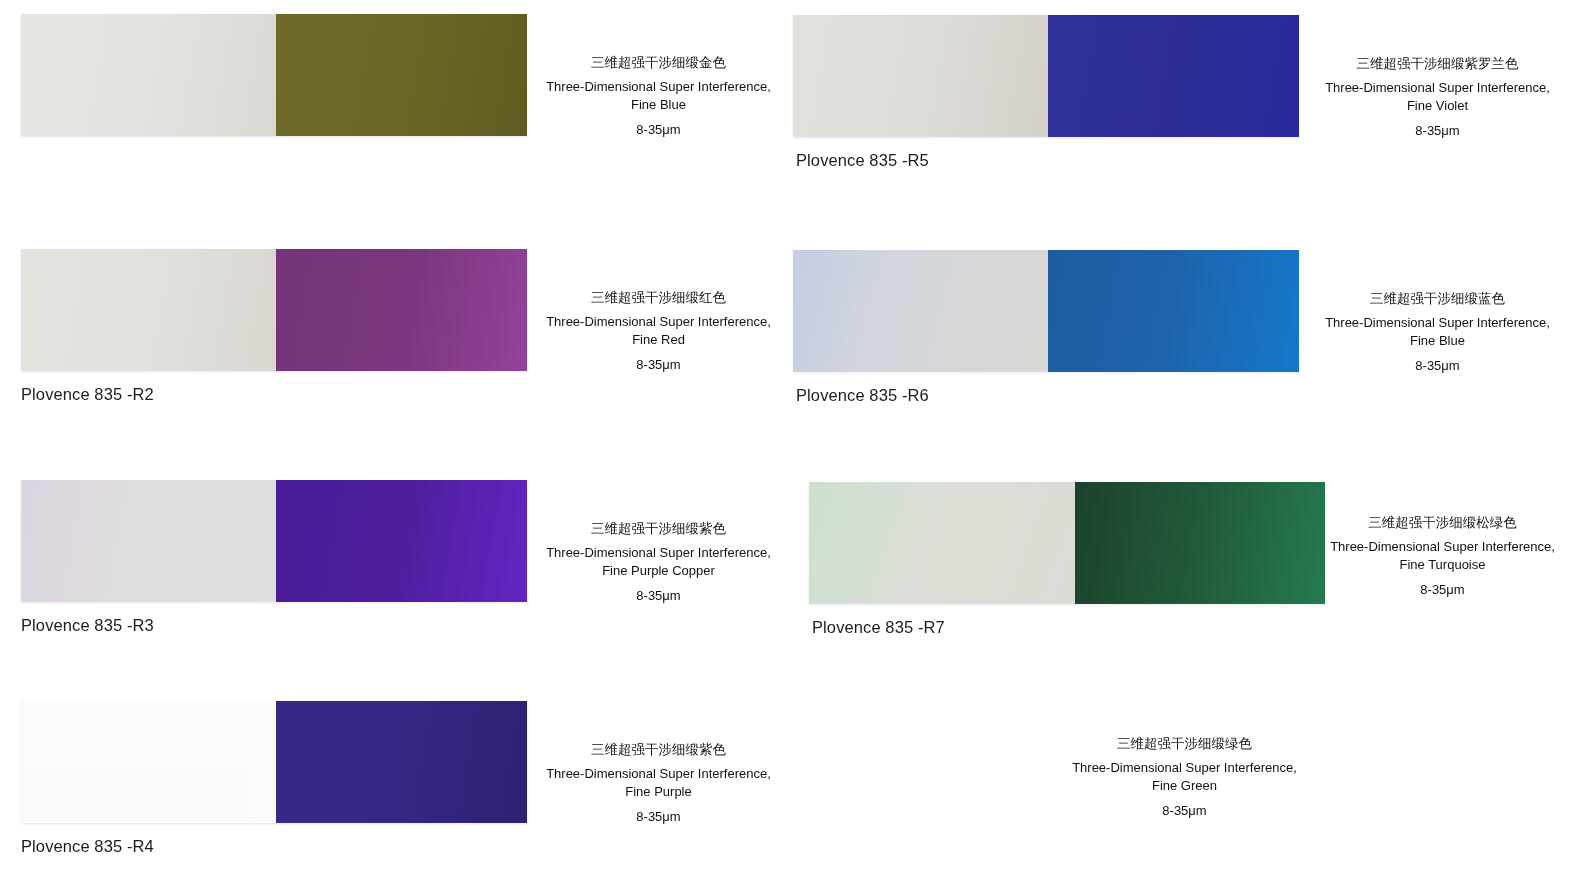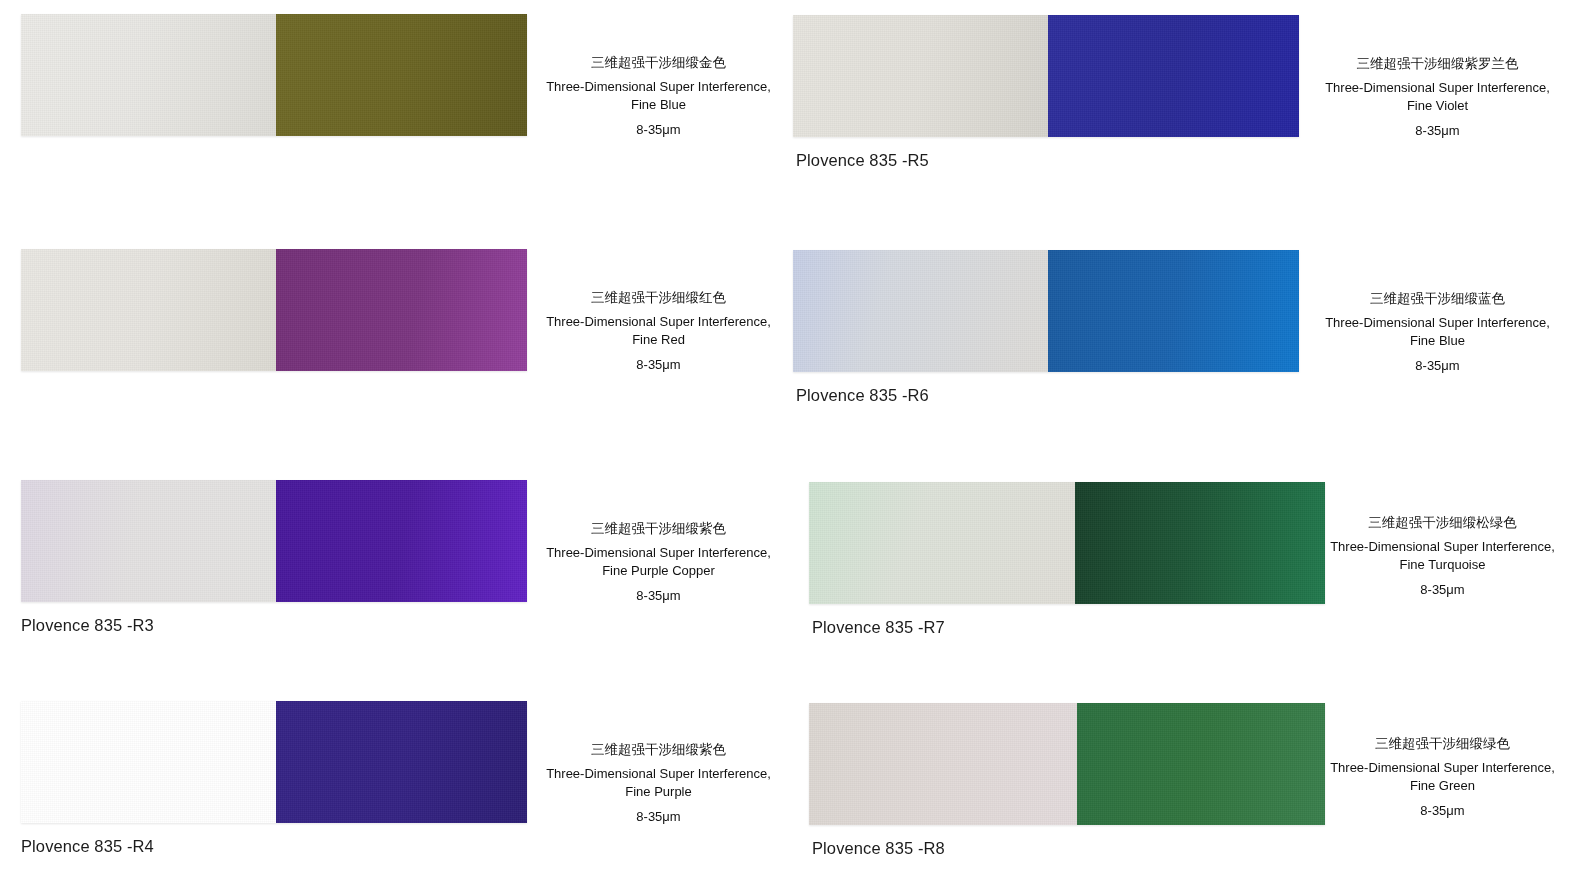--- a/index.html
+++ b/index.html
@@ -183,20 +183,21 @@
       </div>
     </div>
 
     <div class="entry col-left r2">
       <div class="entry-inner">
         <div class="swatch-block">
           <div class="swatch">
             <div class="half half-light" style="background:linear-gradient(100deg,#e9e7e2 0%,#e6e4df 50%,#dcdad3 100%)"></div>
             <div class="half half-dark" style="background:linear-gradient(100deg,#743078 0%,#7b3580 55%,#93419c 100%)"></div>
           </div>
+          <div class="swatch-caption">Plovence 835 -R2</div>
         </div>
         <div class="desc">
           <div class="cn">三维超强干涉细缎红色</div>
           <div class="en">
             <span>Three-Dimensional Super Interference,</span><br>
             <span>Fine Red</span>
           </div>
           <div class="size">8-35μm</div>
         </div>
       </div>
@@ -277,27 +278,20 @@
             <span>Three-Dimensional Super Interference,</span><br>
             <span>Fine Purple</span>
           </div>
           <div class="size">8-35μm</div>
         </div>
       </div>
     </div>
 
     <div class="entry col-right r4">
       <div class="entry-inner">
-        <div class="swatch-block">
-          <div class="swatch">
-            <div class="half half-light" style="background:linear-gradient(100deg,#dcd7d2 0%,#e1dad8 50%,#e3dbdc 100%)"></div>
-            <div class="half half-dark" style="background:linear-gradient(100deg,#2c7040 0%,#31753f 50%,#3a7f4c 100%)"></div>
-          </div>
-          <div class="swatch-caption">Plovence 835 -R8</div>
-        </div>
         <div class="desc">
           <div class="cn">三维超强干涉细缎绿色</div>
           <div class="en">
             <span>Three-Dimensional Super Interference,</span><br>
             <span>Fine Green</span>
           </div>
           <div class="size">8-35μm</div>
         </div>
       </div>
     </div>

